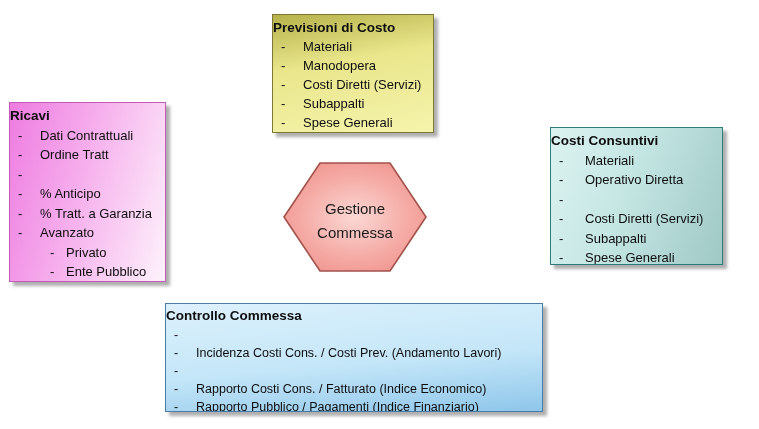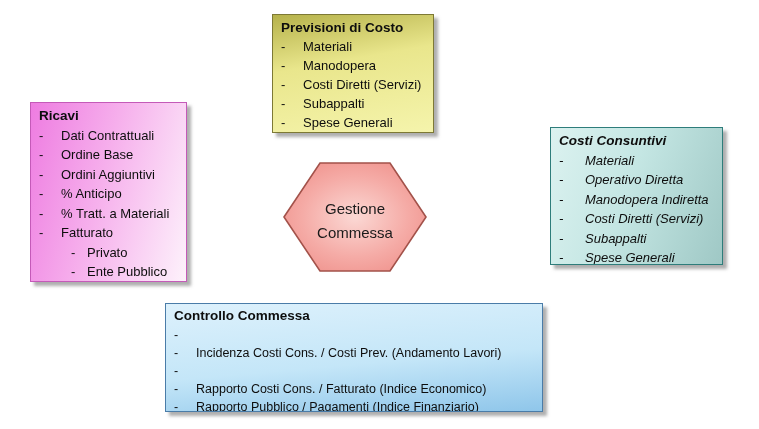--- a/index.html
+++ b/index.html
@@ -16,40 +16,39 @@
     position: absolute;
     box-sizing: border-box;
     border: 1.5px solid #555;
     box-shadow: 4px 4px 3px rgba(110,110,110,0.55);
     padding: 3px 4px 2px 0;
     overflow: hidden;
   }
   .box-title {
     font-weight: bold;
     font-size: 13.5px;
-    padding-left: 8px;
     line-height: 19px;
     white-space: nowrap;
   }
   .row {
     display: flex;
     padding-left: 8px;
     font-size: 13px;
     line-height: 19px;
     white-space: nowrap;
   }
   .dash { width: 22px; flex: none; }
   .row.lvl2 { padding-left: 40px; }
   .row.lvl2 .dash { width: 16px; }
 
   
   .box-previsioni { left: 272px; top: 14px;  width: 162px; height: 119px; }
   .box-ricavi     { left: 9px;   top: 102px; width: 157px; height: 180px; }
   .box-ricavi .box-title, .box-ricavi .row { line-height: 19.5px; }
-  .box-consuntivi { left: 550px; top: 127px; width: 173px; height: 138px; font-style: italic; }
+  .box-consuntivi { left: 550px; top: 127px; width: 173px; height: 138px; }
   .box-consuntivi .box-title, .box-consuntivi .row { line-height: 19.5px; }
   .box-consuntivi .dash { width: 26px; }
   .box-controllo  { left: 165px; top: 303px; width: 378px; height: 109px; }
   .box-controllo .box-title { line-height: 18.5px; }
   .box-controllo .row { font-size: 12.5px; line-height: 18px; }
 
   .hexagon-wrap {
     position: absolute;
     left: 283px; top: 162px;
     width: 144px; height: 141px;
@@ -84,46 +83,45 @@
           <span class="dash">-</span>
           <span class="lbl">Subappalti</span>
         </div>
         <div class="row">
           <span class="dash">-</span>
           <span class="lbl">Spese Generali</span>
         </div>
       </div>
   </div>
 
-  <div class="box box-ricavi" style="background: linear-gradient(105deg, rgb(238, 124, 225) 0%, rgb(246, 175, 236) 45%, rgb(253, 242, 251) 100%); border-color: rgb(196, 90, 184); margin-left: 21px;">
+  <div class="box box-ricavi" style="background: linear-gradient(105deg, rgb(238, 124, 225) 0%, rgb(246, 175, 236) 45%, rgb(253, 242, 251) 100%); border-color: rgb(196, 90, 184);">
     <div class="box-title">Ricavi</div>
     <div class="list">
         <div class="row">
           <span class="dash">-</span>
           <span class="lbl">Dati Contrattuali</span>
         </div>
         <div class="row">
           <span class="dash">-</span>
-          <span class="lbl">Ordine Base</span>
-        </div>
-        <div class="row">
-          <span class="dash">-</span>
-          <span class="lbl">Ordini Aggiuntivi</span>
+          <span class="lbl">Ordine Tratt</span>
+        </div>
+        <div class="row">
+          <span class="dash">-</span>
         </div>
         <div class="row">
           <span class="dash">-</span>
           <span class="lbl">% Anticipo</span>
         </div>
         <div class="row">
           <span class="dash">-</span>
-          <span class="lbl">% Tratt. a Materiali</span>
-        </div>
-        <div class="row">
-          <span class="dash">-</span>
-          <span class="lbl">Fatturato</span>
+          <span class="lbl">% Tratt. a Garanzia</span>
+        </div>
+        <div class="row">
+          <span class="dash">-</span>
+          <span class="lbl">Avanzato</span>
         </div>
         <div class="row lvl2">
           <span class="dash">-</span>
           <span class="lbl">Privato</span>
         </div>
         <div class="row lvl2">
           <span class="dash">-</span>
           <span class="lbl">Ente Pubblico</span>
         </div>
       </div>
@@ -135,21 +133,20 @@
         <div class="row">
           <span class="dash">-</span>
           <span class="lbl">Materiali</span>
         </div>
         <div class="row">
           <span class="dash">-</span>
           <span class="lbl">Operativo Diretta</span>
         </div>
         <div class="row">
           <span class="dash">-</span>
-          <span class="lbl">Manodopera Indiretta</span>
         </div>
         <div class="row">
           <span class="dash">-</span>
           <span class="lbl">Costi Diretti (Servizi)</span>
         </div>
         <div class="row">
           <span class="dash">-</span>
           <span class="lbl">Subappalti</span>
         </div>
         <div class="row">

